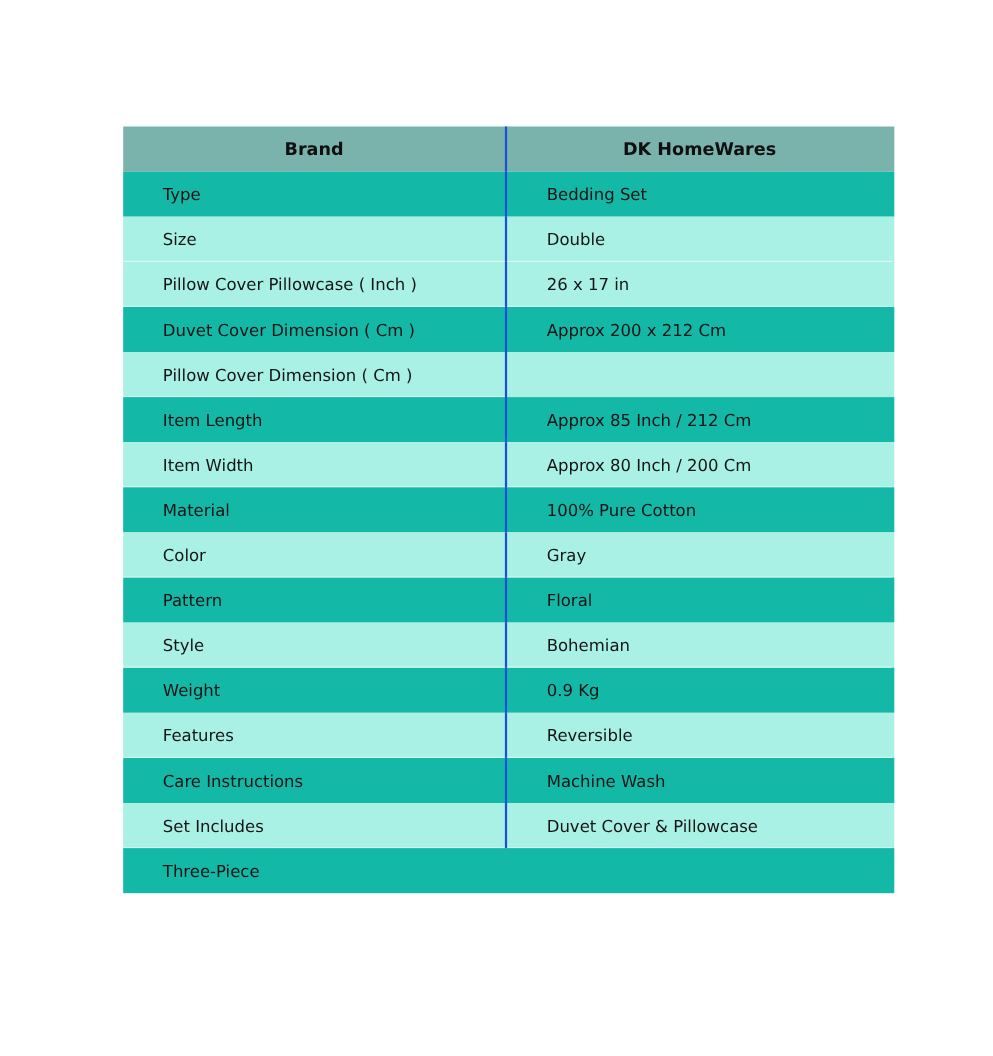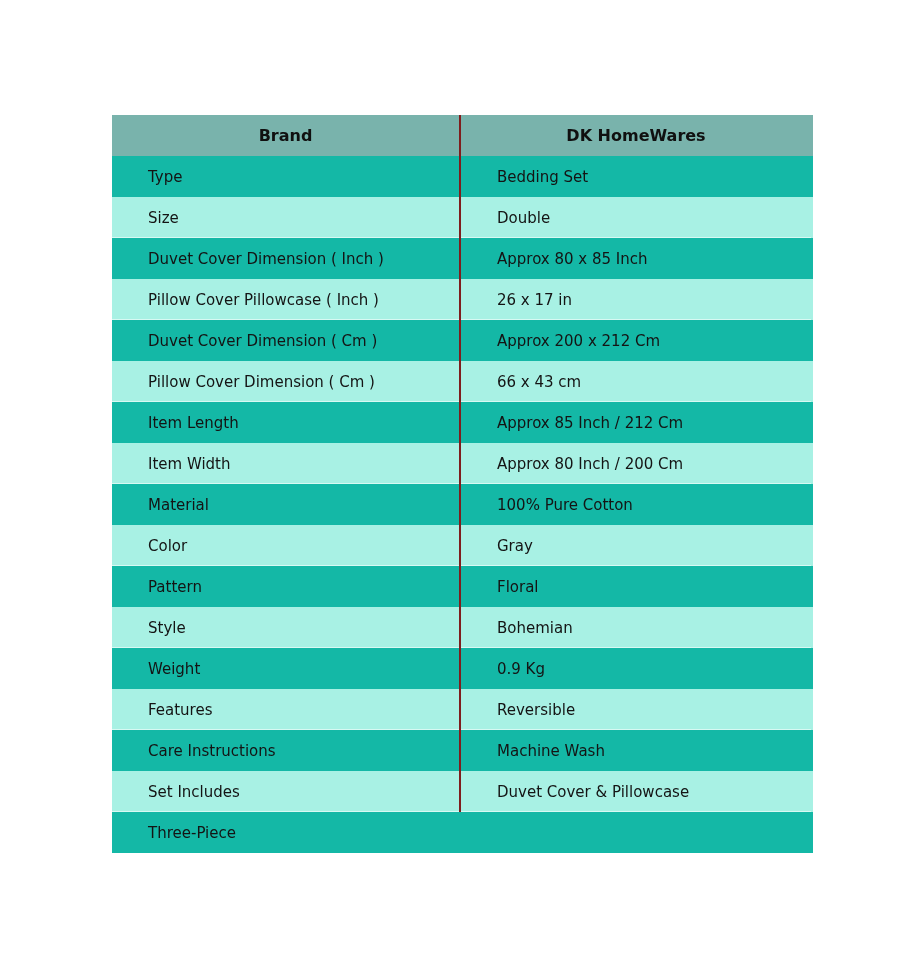--- a/index.html
+++ b/index.html
@@ -22,21 +22,21 @@
   }
   .cell {
     display: flex;
     align-items: center;
     font-size: 15px;
     color: #141414;
   }
   .label-cell {
     width: 349px;
     padding-left: 36px;
-    border-right: 2px solid #7f1d1d;
+    border-right: 2px solid #1d4ed8;
   }
   .value-cell {
     width: 350px;
     padding-left: 36px;
   }
   .header-row .cell {
     justify-content: center;
     padding-left: 0;
     font-weight: bold;
     font-size: 16px;
@@ -60,35 +60,30 @@
   </div>
   <div id="rows-container">
       <div class="row row-white">
         <div class="cell label-cell">Type</div>
         <div class="cell value-cell">Bedding Set</div>
       </div>
       <div class="row row-mint">
         <div class="cell label-cell">Size</div>
         <div class="cell value-cell">Double</div>
       </div>
-      <div class="row row-white">
-        <div class="cell label-cell">Duvet Cover Dimension ( Inch )</div>
-        <div class="cell value-cell">Approx 80 x 85 Inch</div>
-      </div>
       <div class="row row-mint">
         <div class="cell label-cell">Pillow Cover Pillowcase ( Inch )</div>
         <div class="cell value-cell">26 x 17 in</div>
       </div>
       <div class="row row-white">
         <div class="cell label-cell">Duvet Cover Dimension ( Cm )</div>
         <div class="cell value-cell">Approx 200 x 212 Cm</div>
       </div>
       <div class="row row-mint">
         <div class="cell label-cell">Pillow Cover Dimension ( Cm )</div>
-        <div class="cell value-cell">66 x 43 cm</div>
       </div>
       <div class="row row-white">
         <div class="cell label-cell">Item Length</div>
         <div class="cell value-cell">Approx 85 Inch / 212 Cm</div>
       </div>
       <div class="row row-mint">
         <div class="cell label-cell">Item Width</div>
         <div class="cell value-cell">Approx 80 Inch / 200 Cm</div>
       </div>
       <div class="row row-white">

